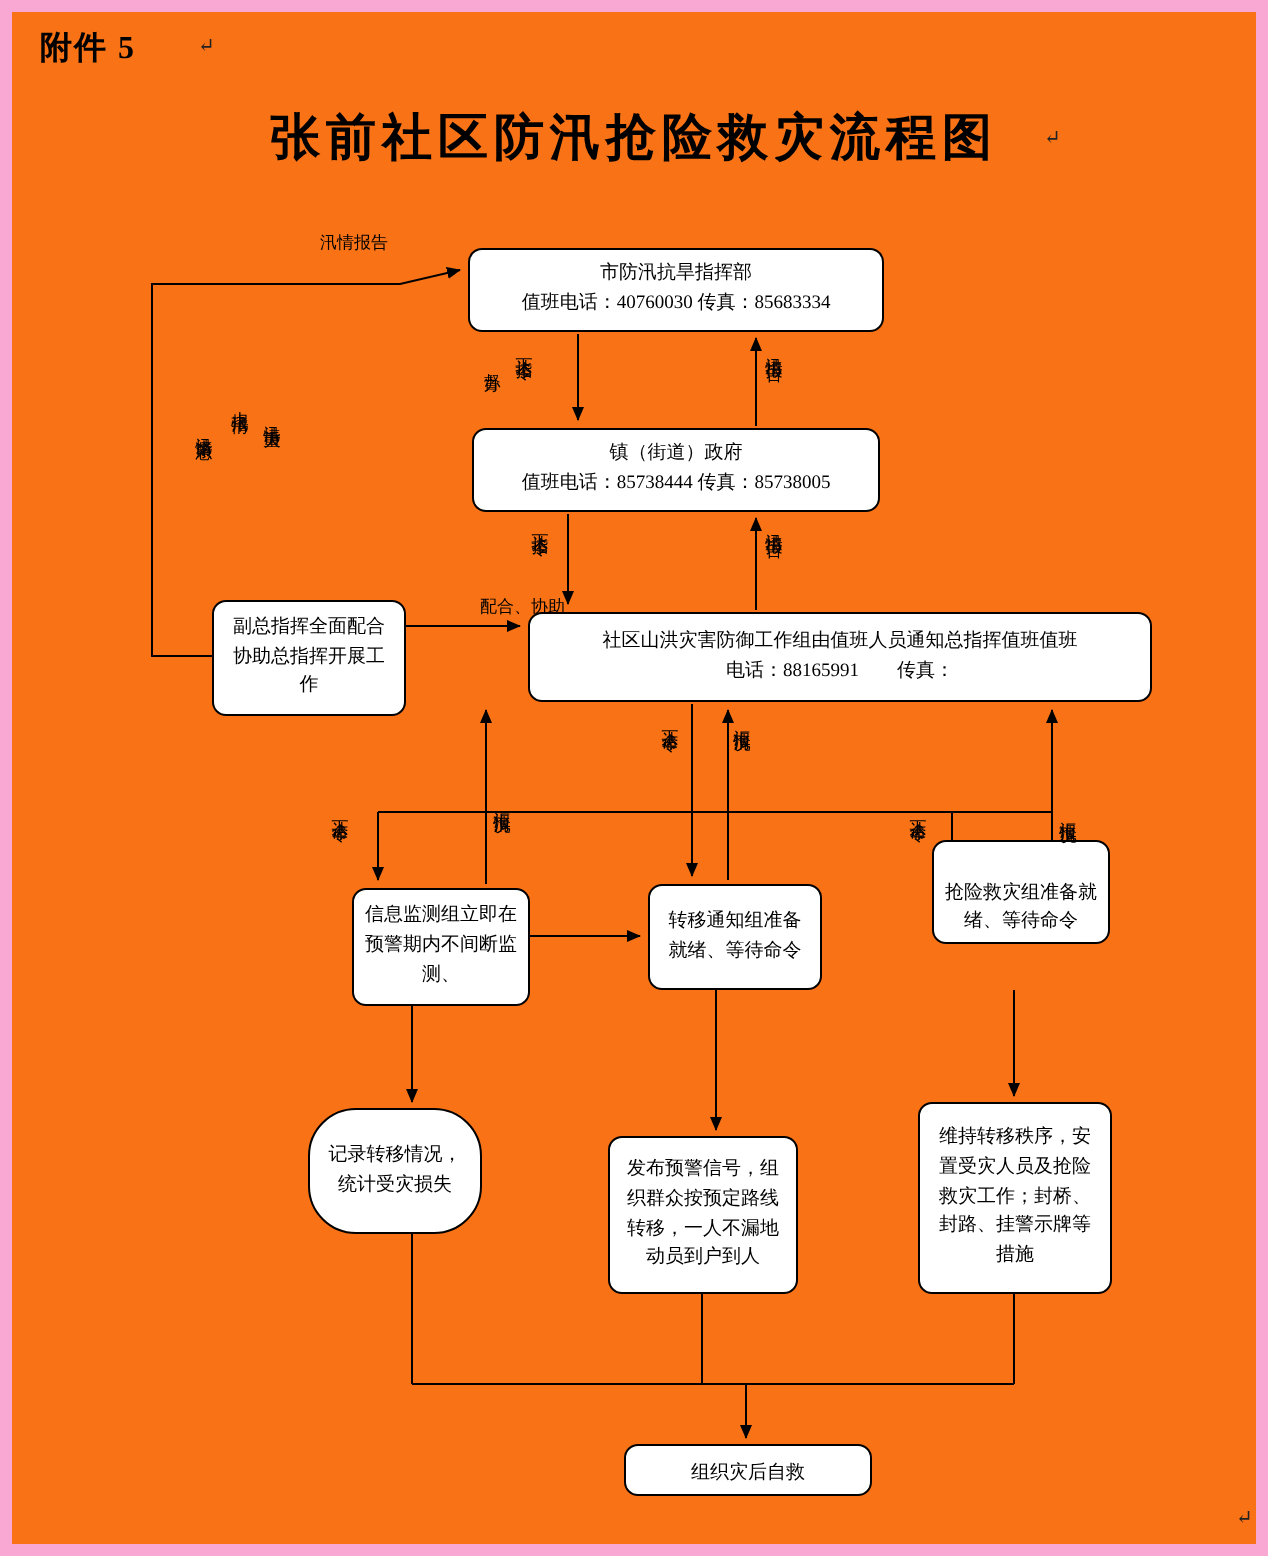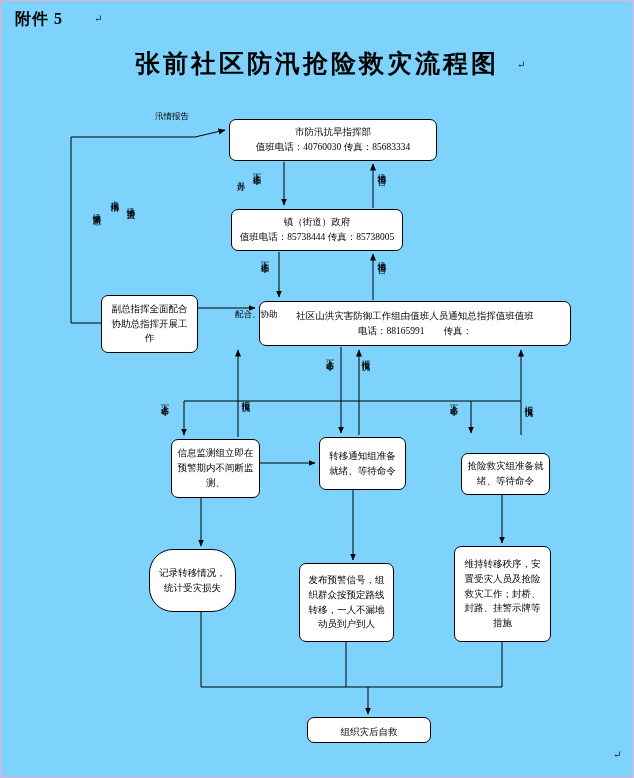--- a/index.html
+++ b/index.html
@@ -1,18 +1,18 @@
 <!DOCTYPE html>
 <html><head>
 <meta charset="utf-8">
 <style>
   html,body{margin:0;padding:0;background:#ffffff;}
   .page{
-    position:relative;width:634px;height:778px;background:#7dd3fc;
-    border:1px solid #f9a8d4;box-sizing:border-box;overflow:hidden;
+    position:relative;width:634px;height:778px;background:#f97316;
+    border:6px solid #f9a8d4;box-sizing:border-box;overflow:hidden;
     font-family:"Liberation Serif","DejaVu Serif",serif;color:#000;
   }
   .attachment{
     position:absolute;top:8px;left:14px;font-size:16px;font-weight:bold;letter-spacing:1px;
   }
   .title{
     position:absolute;top:46px;left:0;right:0;text-align:center;
     font-size:25px;font-weight:bold;letter-spacing:3px;
   }
   .node{
@@ -78,21 +78,21 @@
       <line x1="200" y1="686" x2="501" y2="686"></line>
       <line x1="367" y1="686" x2="367" y2="713" marker-end="url(#ah)"></line>
     </g>
   </svg>
 
   <div class="node" style="left:228px;top:118px;width:208px;height:42px;">
     <span>市防汛抗旱指挥部</span>
     <span>值班电话：40760030 传真：85683334</span>
   </div>
 
-  <div class="node" style="left:230px;top:208px;width:172px;height:42px;">
+  <div class="node" style="left:230px;top:208px;width:204px;height:42px;">
     <span>镇（街道）政府</span>
     <span>值班电话：85738444 传真：85738005</span>
   </div>
 
   <div class="node" style="left:258px;top:300px;width:312px;height:45px;">
     <span>社区山洪灾害防御工作组由值班人员通知总指挥值班值班</span>
     <span>电话：88165991　　传真：</span>
   </div>
 
   <div class="node" style="left:100px;top:294px;width:97px;height:58px;">
@@ -100,21 +100,21 @@
   </div>
 
   <div class="node" style="left:170px;top:438px;width:89px;height:59px;">
     <span>信息监测组立即在预警期内不间断监测、</span>
   </div>
 
   <div class="node" style="left:318px;top:436px;width:87px;height:53px;">
     <span>转移通知组准备就绪、等待命令</span>
   </div>
 
-  <div class="node" style="left:460px;top:452px;width:89px;height:42px;">
+  <div class="node" style="left:460px;top:414px;width:89px;height:52px;justify-content:flex-end;">
     <span>抢险救灾组准备就绪、等待命令</span>
   </div>
 
   <div class="node" style="left:148px;top:548px;width:87px;height:63px;border-radius:24px;">
     <span>记录转移情况，统计受灾损失</span>
   </div>
 
   <div class="node" style="left:453px;top:545px;width:97px;height:96px;">
     <span>维持转移秩序，安置受灾人员及抢险救灾工作；封桥、封路、挂警示牌等措施</span>
   </div>
@@ -133,21 +133,21 @@
   <span class="vlabel" style="left:252px;top:166px;">下达指令</span>
   <span class="vlabel" style="left:377px;top:166px;">汛情报告</span>
 
   <span class="vlabel" style="left:260px;top:254px;">下达指令</span>
   <span class="vlabel" style="left:377px;top:254px;">汛情报告</span>
 
   <span class="vlabel" style="left:92px;top:206px;">汛情紧急</span>
   <span class="vlabel" style="left:110px;top:193px;">上报汛情</span>
   <span class="vlabel" style="left:126px;top:200px;">汛情重大</span>
 
-  <span class="hlabel" style="left:202px;top:308px;padding-left:32px;">配合、协助</span>
+  <span class="hlabel" style="left:202px;top:292px;padding-left:32px;">配合、协助</span>
 
   <span class="vlabel" style="left:160px;top:397px;">下达命令</span>
   <span class="vlabel" style="left:241px;top:393px;">汇报情况</span>
   <span class="vlabel" style="left:325px;top:352px;">下达命令</span>
   <span class="vlabel" style="left:361px;top:352px;">汇报情况</span>
   <span class="vlabel" style="left:449px;top:397px;">下达命令</span>
   <span class="vlabel" style="left:524px;top:398px;">汇报情况</span>
 
 </div>
 

